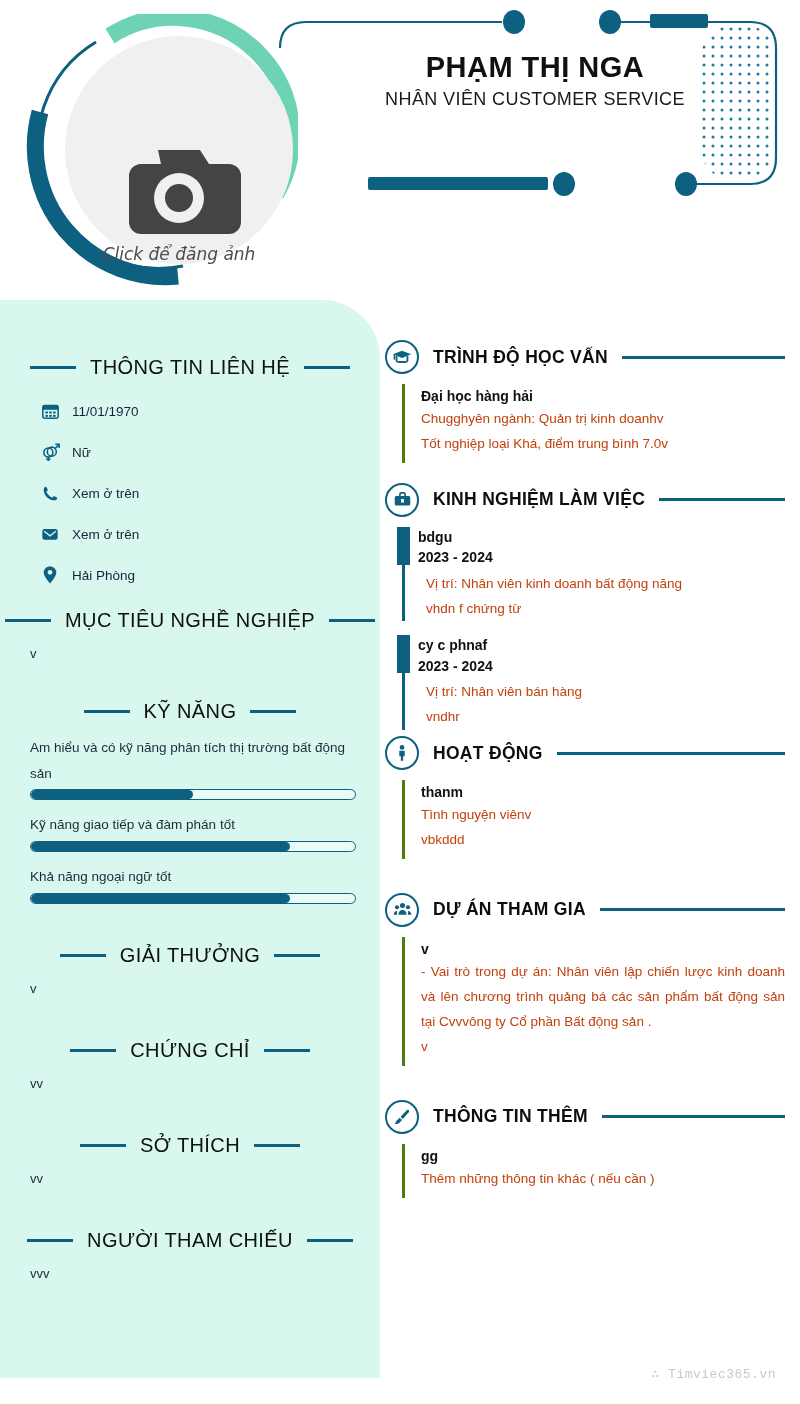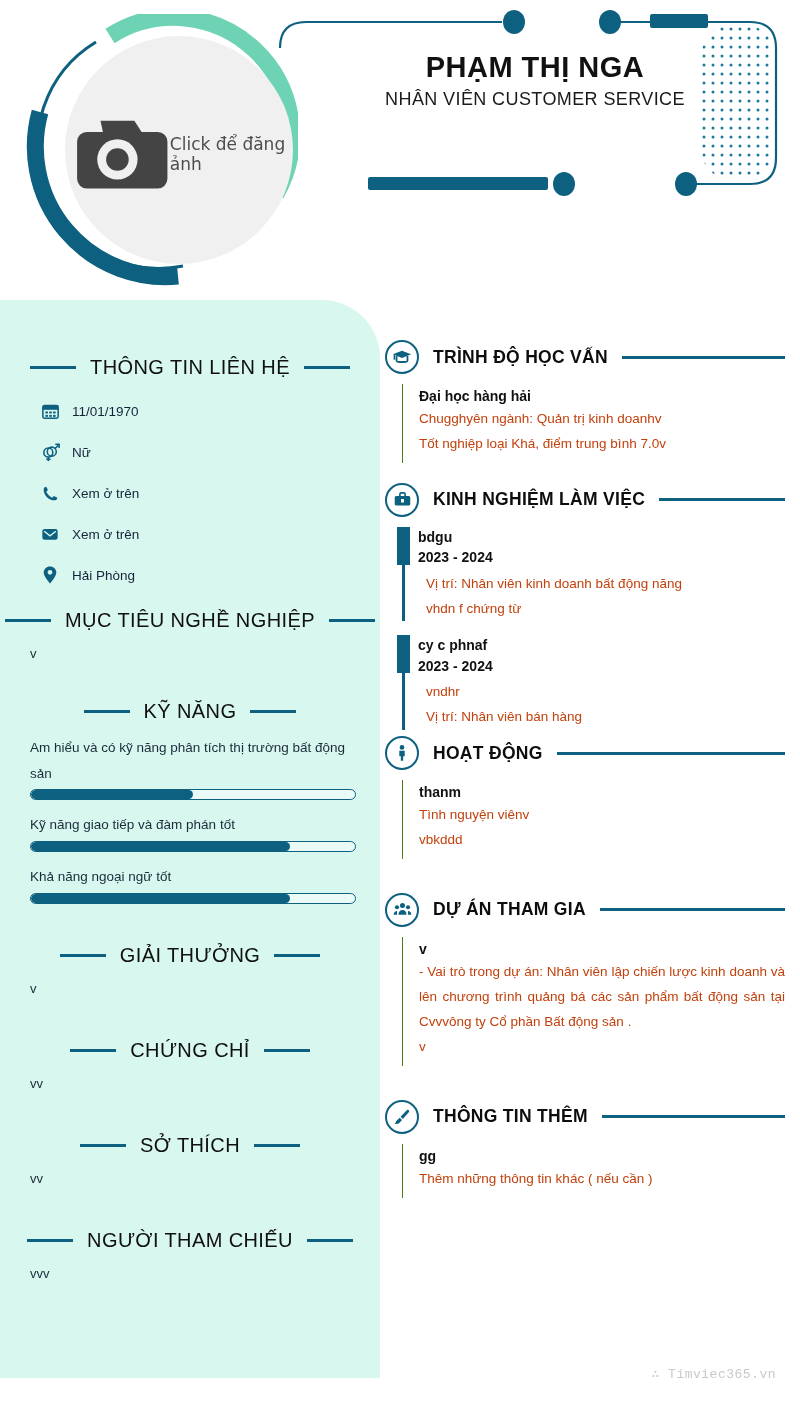--- a/index.html
+++ b/index.html
@@ -29,22 +29,24 @@
     width: 280px; height: 272px;
   }
   .photo-arc-svg { position: absolute; left: 0; top: 0; }
   .photo-circle {
     position: absolute;
     left: 47px; top: 22px;
     width: 228px; height: 228px;
     border-radius: 50%;
     background: #f0f0f0;
     display: flex;
+    flex-direction: column;
     align-items: center;
-    justify-content: center;
+    justify-content: flex-end;
+    font-style: italic;
   }
   .cam-icon { width: 130px; height: 92px; margin-top: 6px; }
   .photo-caption {
     margin-top: 8px;
     font-size: 17px;
     color: #4d4d4d;
     font-family: "DejaVu Sans", sans-serif;
   }
 
   .name-block {
@@ -168,21 +170,21 @@
     white-space: nowrap;
   }
   .sec-head .rule {
     flex: 1 1 auto;
     height: 3px;
     background: #0d6080;
     min-width: 30px;
   }
   .sec-body {
     margin: 10px 0 0 17px;
-    border-left: 1px solid #4d7c0f;
+    border-left: 3px solid #4d7c0f;
     padding: 2px 0 6px 16px;
   }
   .entry-title {
     font-size: 14px;
     font-weight: bold;
     color: #111111;
     line-height: 1.5;
   }
   .entry-line {
     font-size: 13.5px;
@@ -467,22 +469,22 @@
           <div class="entry-line">Vị trí: Nhân viên kinh doanh bất động năng</div>
           <div class="entry-line">vhdn f chứng từ</div>
         </div>
       </div>
 
       <div class="exp-body" style="margin-top:14px;">
         <span class="exp-marker"></span>
         <div class="exp-head">cy c phnaf</div>
         <div class="exp-head">2023 - 2024</div>
         <div class="exp-sub">
+          <div class="entry-line">Vị trí: Nhân viên bán hàng</div>
           <div class="entry-line">vndhr</div>
-          <div class="entry-line">Vị trí: Nhân viên bán hàng</div>
         </div>
       </div>
     </div>
 
     <div class="sec" style="">
       <div class="sec-head">
         <span class="sec-ico">
           <svg width="18" height="18" viewBox="0 0 20 20">
             <circle cx="10" cy="3.8" r="2.6" fill="#0d6080"></circle>
             <path d="M7 7.5 h6 v6 h-1.7 v5 h-2.6 v-5 h-1.7 z" fill="#0d6080"></path>

